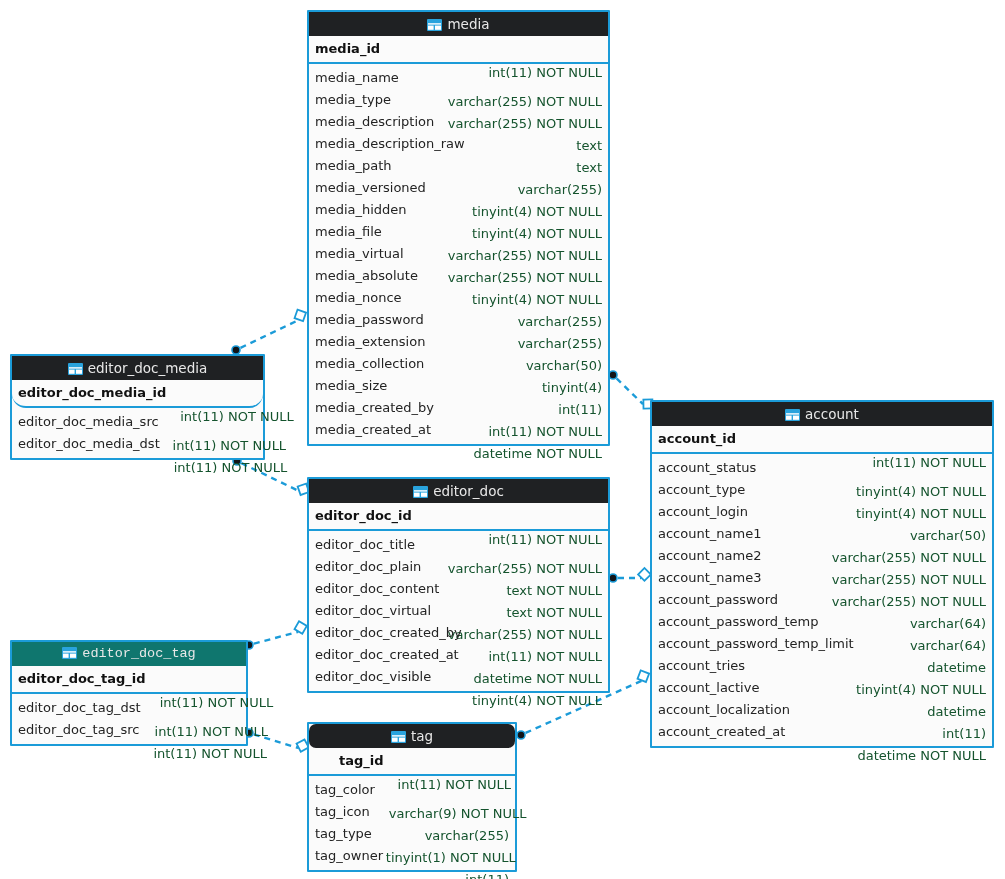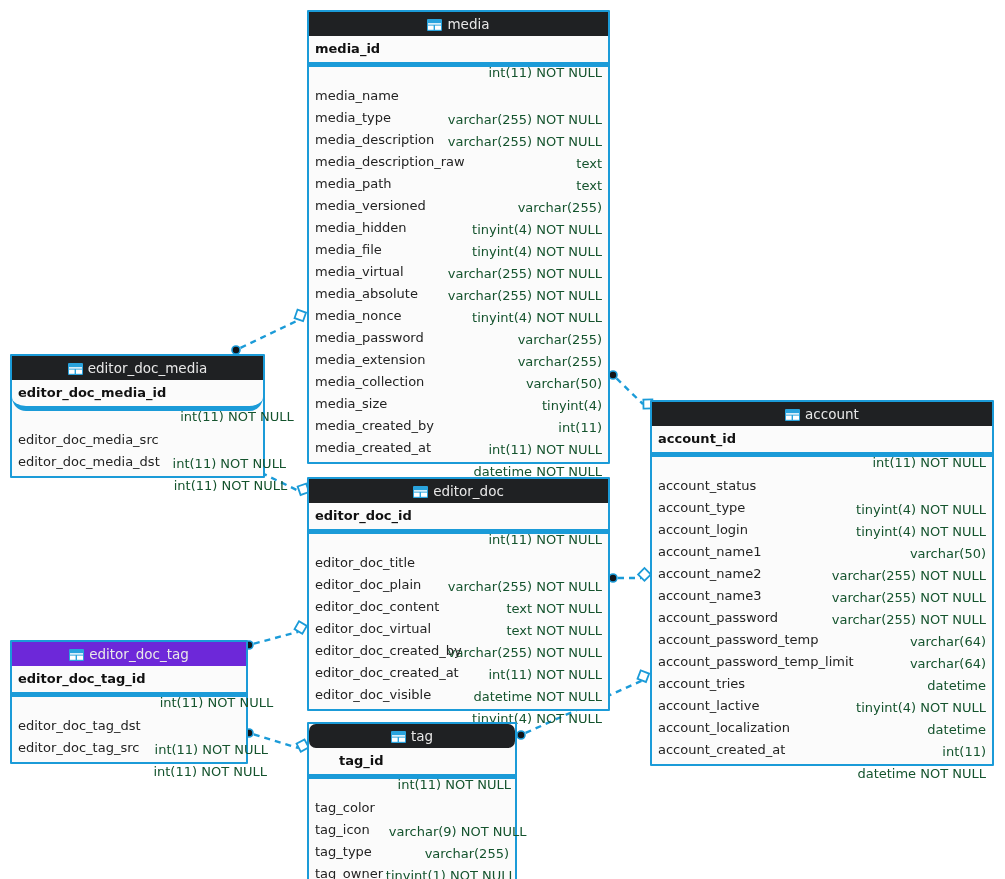--- a/index.html
+++ b/index.html
@@ -44,40 +44,40 @@
     text-align: center;
     white-space: nowrap;
     position: relative;
   }
   .entity-header .tbl-icon {
     display: inline-block;
     vertical-align: -2px;
     margin-right: 5px;
   }
   .pk-row {
-    border-bottom: 5px solid #404040;
+    border-bottom: 2px solid #404040;
   }
   .attr-row {
     display: flex;
     justify-content: space-between;
     align-items: center;
     font-size: 13px;
     color: #232323;
     padding: 0px 6px 0px 6px;
     height: 22px;
     line-height: 22px;
     white-space: nowrap;
   }
   .attr-row.pk .attr-name {
     font-weight: bold;
     color: #111;
   }
   .attr-name { text-align: left; }
   .attr-type { text-align: right; color: #14532d; padding-left: 14px; margin-top: 47px; }
-  .attr-body { padding-top: 18px; padding-bottom: 3px; }
+  .attr-body { padding-top: 3px; padding-bottom: 3px; }
   .pk-wrap { padding-top: 2px; padding-bottom: 2px; }
 </style>
 </head>
 <body>
 
 <div id="canvas">
   <svg id="edge-layer" width="1005" height="879" viewBox="0 0 1005 879">
       <g>
         <line x1="240.51067110817823" y1="347.84272251348" x2="298.6850604485505" y2="320.02018848112806" stroke="#1b9bd8" stroke-width="2.4" stroke-dasharray="6 5"></line>
         <circle cx="236" cy="350" r="4" fill="#111418" stroke="#1b9bd8" stroke-width="1.6"></circle>
@@ -328,21 +328,21 @@
           <span class="attr-name">account_localization</span>
           <span class="attr-type">int(11)</span>
         </div>
         <div class="attr-row">
           <span class="attr-name">account_created_at</span>
           <span class="attr-type">datetime NOT NULL</span>
         </div>
       </div>
     </div>
     <div class="entity" style="left: 10px; top: 640px; width: 238px; border-color: rgb(27, 155, 216); background: rgb(251, 251, 251);">
-      <div class="entity-header" style="background: #6d28d9; color: rgb(232, 232, 232);"><svg width="15" height="12" viewBox="0 0 15 12" class="tbl-icon">
+      <div class="entity-header" style="background: #0f766e; color: rgb(232, 232, 232); font-family: Liberation Mono, monospace;"><svg width="15" height="12" viewBox="0 0 15 12" class="tbl-icon">
           <rect x="0" y="0" width="15" height="12" rx="1" fill="#29a3dd"></rect>
           <rect x="1" y="4.2" width="13" height="1.4" fill="#ffffff"></rect>
           <rect x="1" y="6.6" width="5.6" height="4.2" fill="#ffffff"></rect>
           <rect x="8" y="6.6" width="6" height="4.2" fill="#ffffff"></rect>
         </svg><span>editor_doc_tag</span></div>
       <div class="pk-row pk-wrap" style="border-bottom-color: rgb(27, 155, 216);">
         <div class="attr-row pk">
           <span class="attr-name">editor_doc_tag_id</span>
           <span class="attr-type">int(11) NOT NULL</span>
         </div>

